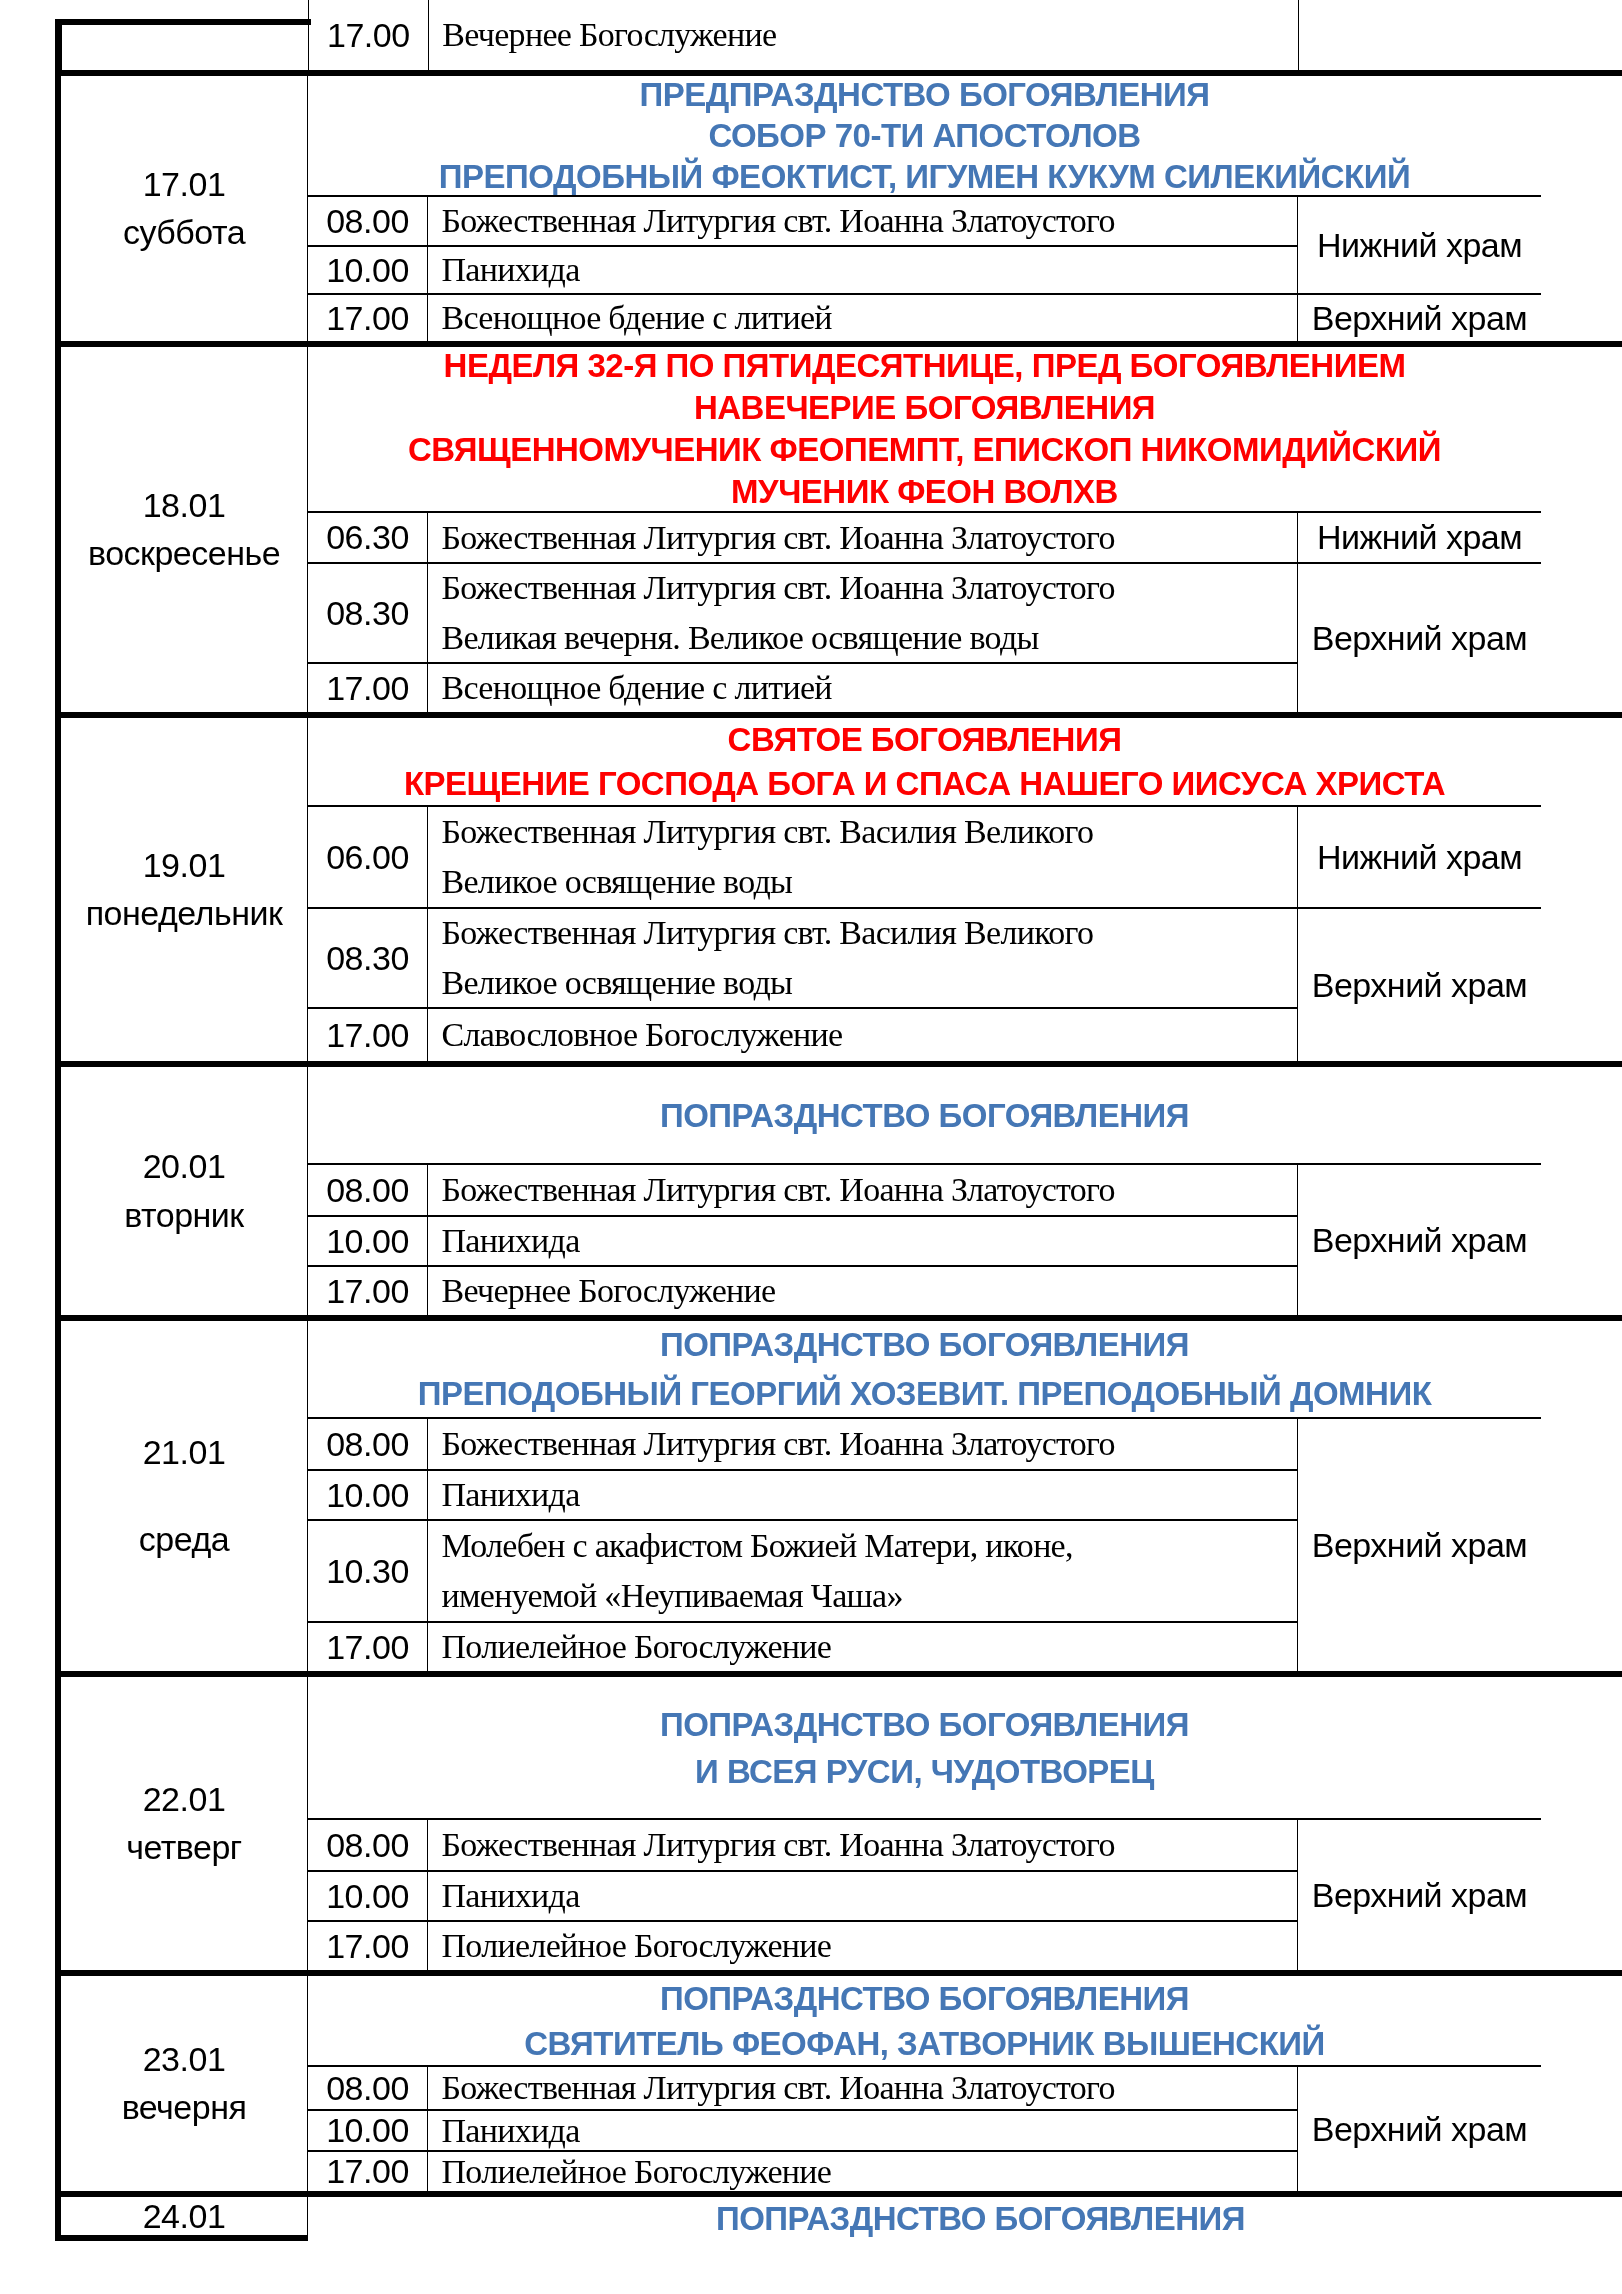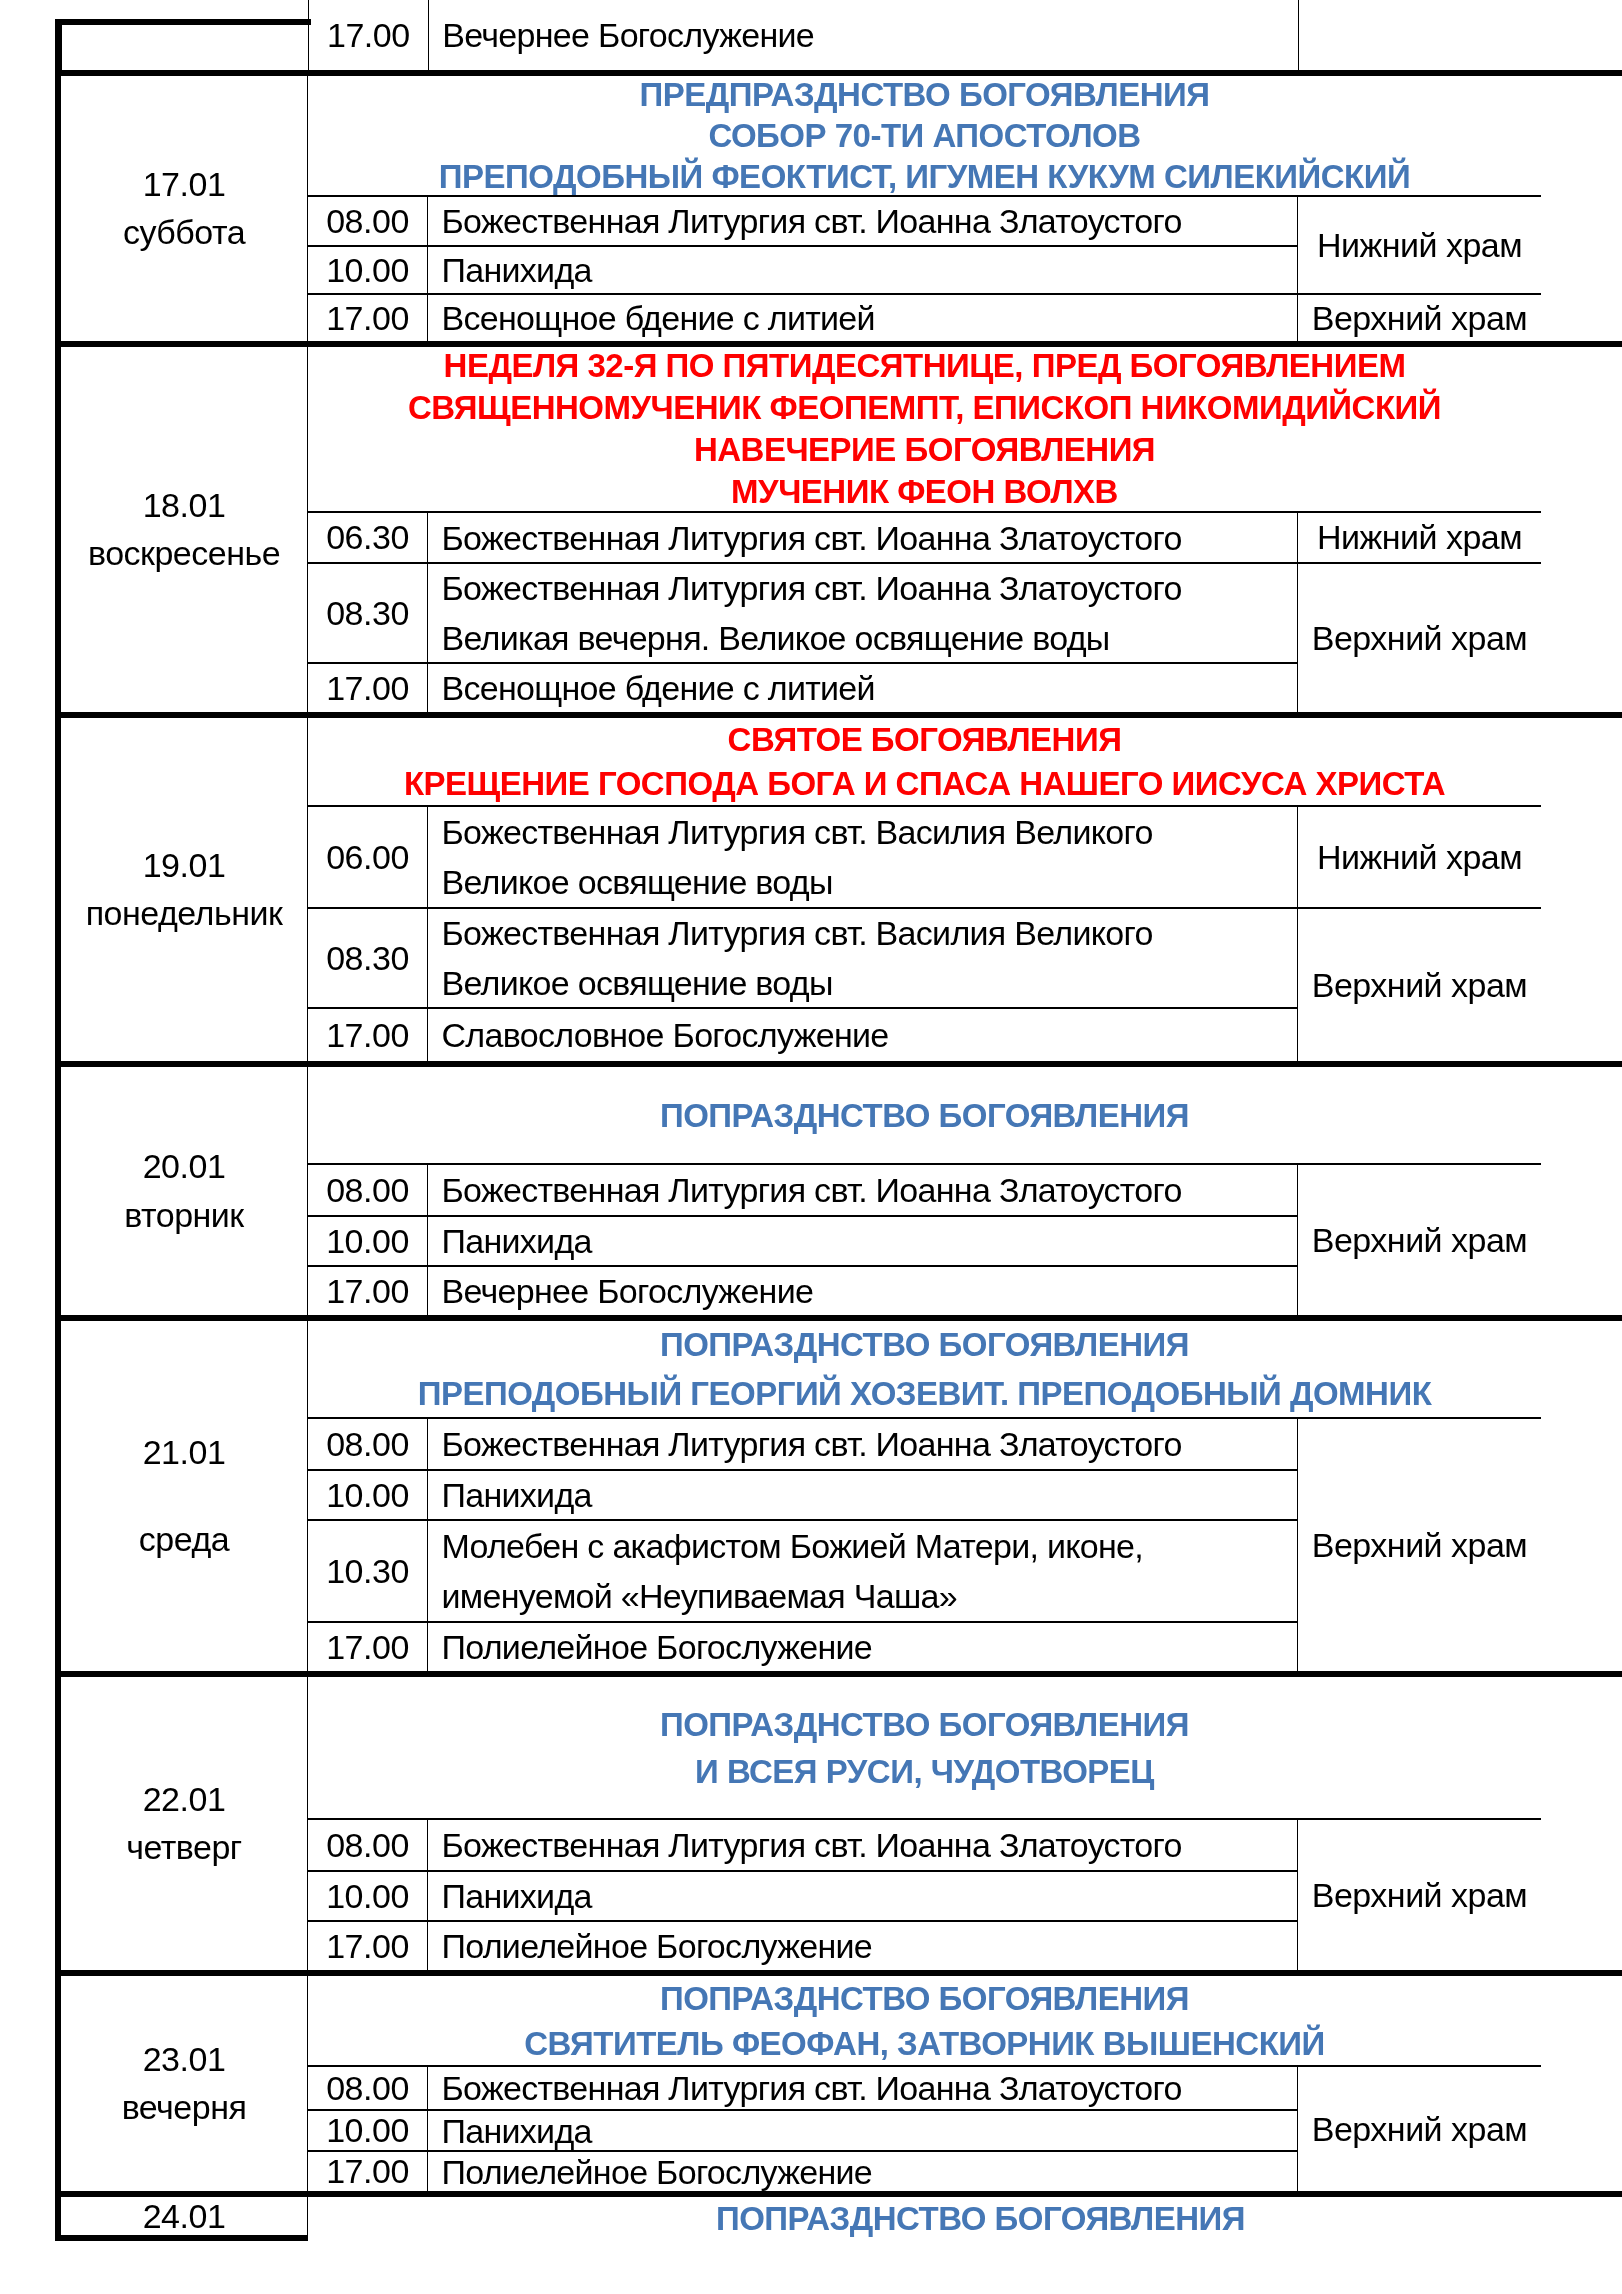--- a/index.html
+++ b/index.html
@@ -11,21 +11,21 @@
   .block.first{border-top:none;border-left:none;padding-left:6.8px;position:relative;}
   .block.first::before{content:"";position:absolute;left:0;top:19.3px;bottom:0;width:6.8px;background:#000;}
   .first-date-line{position:absolute;left:0;top:19.3px;width:256px;height:5.8px;background:#000;}
   .cell{display:flex;align-items:center;box-sizing:border-box;min-width:0;}
   .date-cell{grid-column:1;flex-direction:column;justify-content:center;gap:9.7px;
              border-right:1.9px solid #000;font-size:34px;letter-spacing:-0.5px;}
   .time-cell{grid-column:2;justify-content:center;border-right:1.9px solid #000;
              font-size:34px;letter-spacing:-0.5px;}
   .service-cell{grid-column:3;flex-direction:column;align-items:flex-start;justify-content:center;
                 padding-left:13.5px;border-right:1.9px solid #000;font-size:34px;letter-spacing:-0.7px;
-                line-height:50px;white-space:nowrap;}
+                line-height:50px;white-space:nowrap;font-family:Liberation Serif, serif;}
   .temple-cell{grid-column:4;justify-content:center;font-size:34px;letter-spacing:-0.5px;
                white-space:nowrap;}
   .header-cell{grid-column:2/5;flex-direction:column;justify-content:center;text-align:center;
                font-weight:bold;font-size:33px;letter-spacing:-0.5px;white-space:nowrap;}
   .header-cell.has-rows{border-bottom:2.9px solid #000;}
   .bt{border-top:2.9px solid #000;}
   .hdr-blue{color:#4577B5;}
   .hdr-red{color:#FE0000;}
   .date-num,.date-day{line-height:39px;}
   .cut-bottom .date-cell{border-bottom:6.8px solid #000;}
@@ -71,22 +71,22 @@
         <div class="cell temple-cell" style="grid-row: 2 / span 2;">Нижний храм</div>
         <div class="cell temple-cell bt" style="grid-row: 4 / span 1;">Верхний храм</div>
       </div>
       <div class="block" style="grid-template-rows: 166px 49px 100px 50px;">
         <div class="cell date-cell" style="grid-row: 1 / span 4;">
           <div class="date-num">18.01</div>
           <div class="date-day">воскресенье</div>
         </div>
         <div class="cell header-cell hdr-red has-rows" style="grid-row: 1; line-height: 42px;">
           <div>НЕДЕЛЯ 32-Я ПО ПЯТИДЕСЯТНИЦЕ, ПРЕД БОГОЯВЛЕНИЕМ</div>
+          <div>НАВЕЧЕРИЕ БОГОЯВЛЕНИЯ</div>
           <div>СВЯЩЕННОМУЧЕНИК ФЕОПЕМПТ, ЕПИСКОП НИКОМИДИЙСКИЙ</div>
-          <div>НАВЕЧЕРИЕ БОГОЯВЛЕНИЯ</div>
           <div>МУЧЕНИК ФЕОН ВОЛХВ</div>
         </div>
         <div class="cell time-cell" style="grid-row: 2;">06.30</div>
         <div class="cell service-cell" style="grid-row: 2;">
           <div>Божественная Литургия свт. Иоанна Златоустого</div>
         </div>
         <div class="cell time-cell bt" style="grid-row: 3;">08.30</div>
         <div class="cell service-cell bt" style="grid-row: 3;">
           <div>Божественная Литургия свт. Иоанна Златоустого</div>
           <div>Великая вечерня. Великое освящение воды</div>

